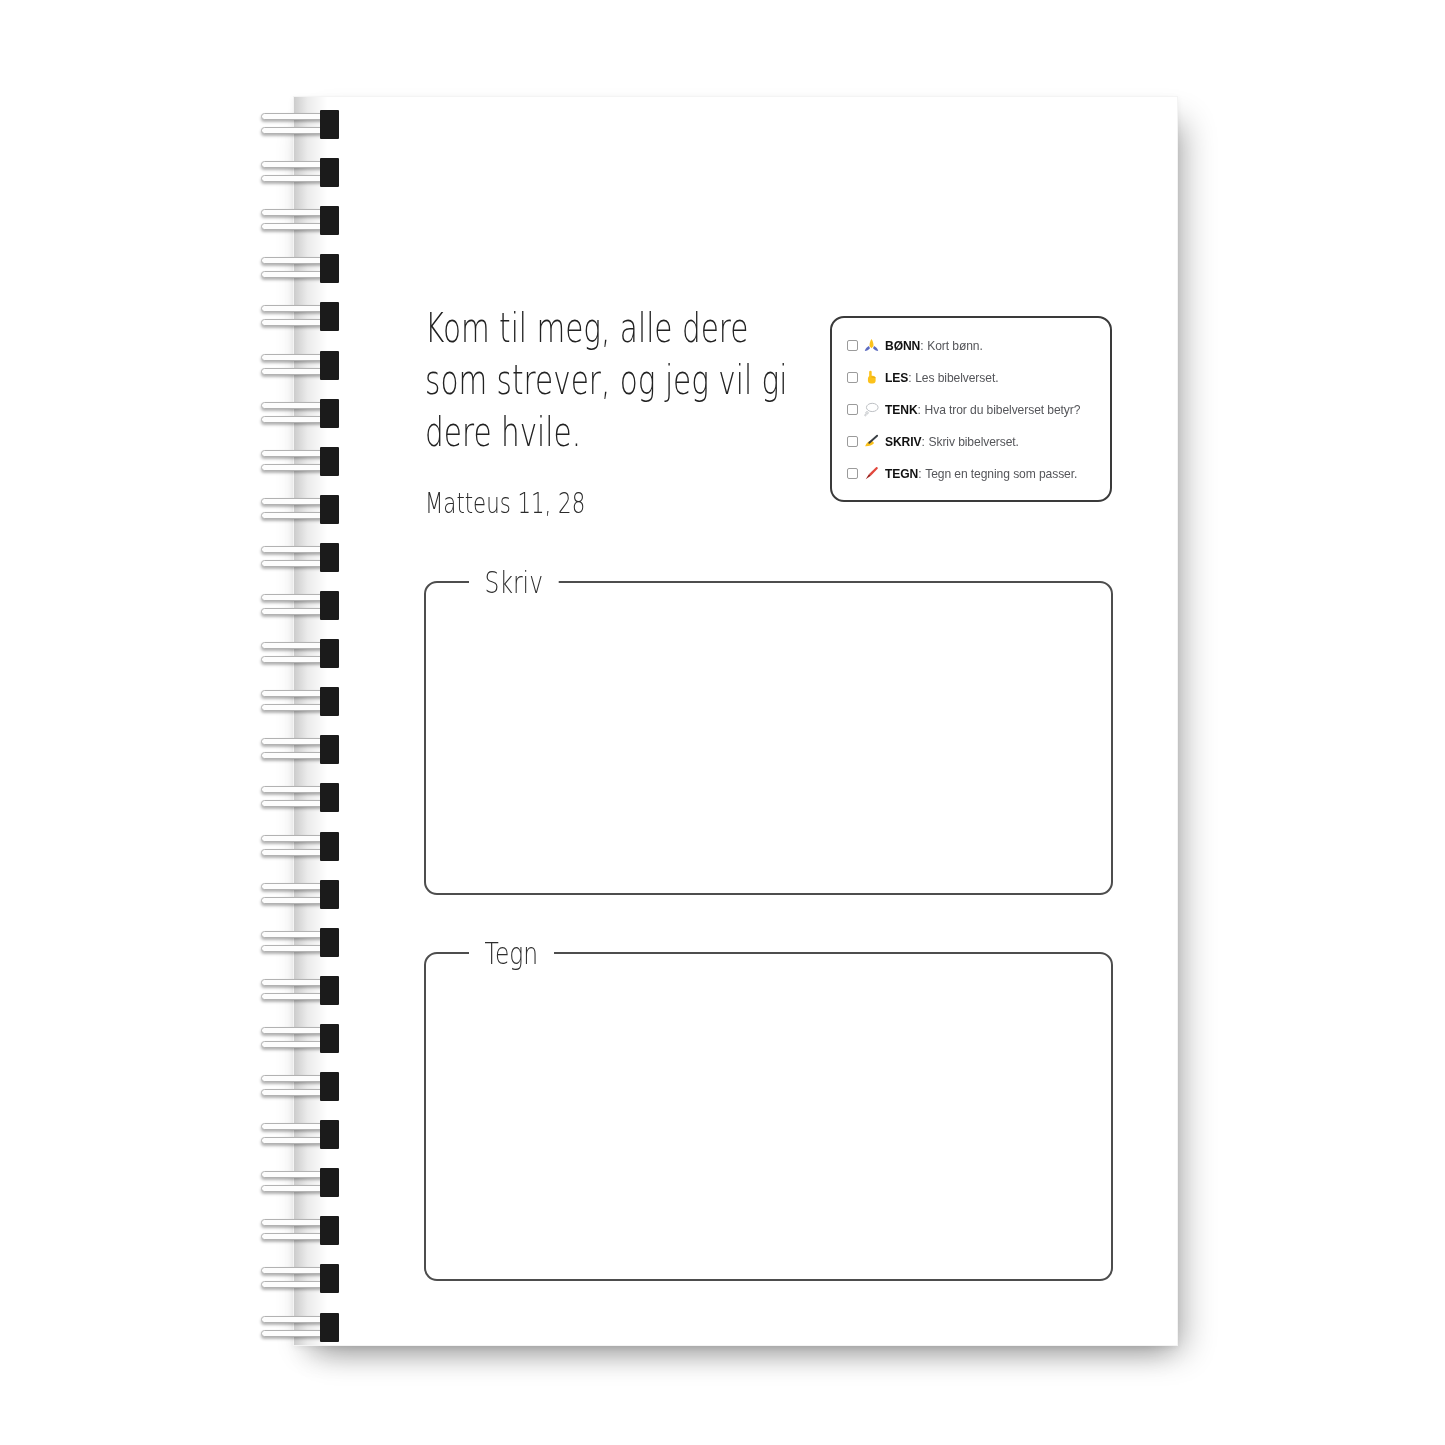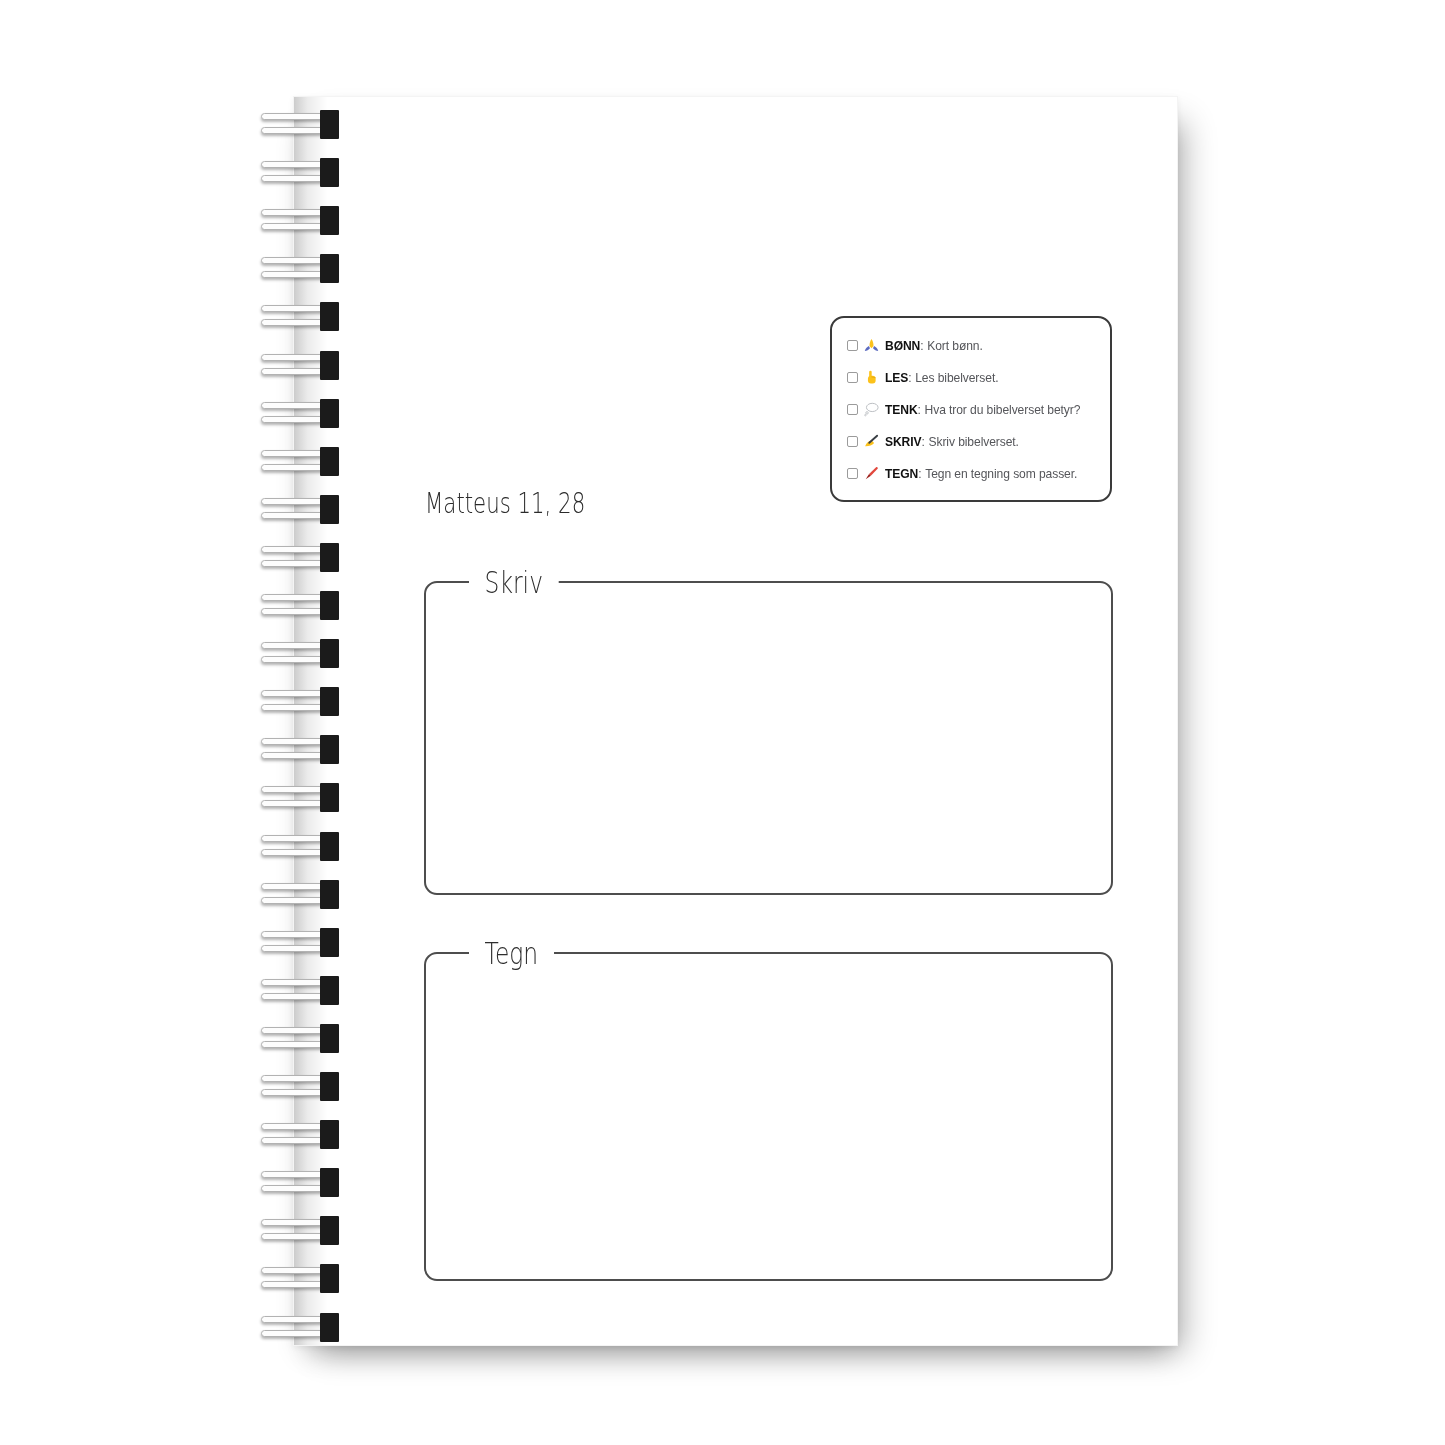--- a/index.html
+++ b/index.html
@@ -78,20 +78,25 @@
 
 <div class="canvas">
 
   <div class="page">
     <div class="page-left-shade"></div>
 
   </div>
 
   <h1 class="title hand">Bibelstudie #1</h1>
 
+  <div class="verse hand" style="z-index:2;">
+    <div class="verse-line">Kom til meg, alle dere</div>
+    <div class="verse-line">som strever, og jeg vil gi</div>
+    <div class="verse-line">dere hvile.</div>
+  </div>
   <div class="verse-ref hand" style="z-index:2;">Matteus 11, 28</div>
 
   <div class="checklist" style="z-index:2;">
 
     <div class="check-row">
       <span class="checkbox"></span>
       <span class="emoji">
         <svg viewBox="0 0 16 16">
           <path d="M8 1 C6.6 3.2 5.8 5.8 5.9 8.4 L8 10.8 L10.1 8.4 C10.2 5.8 9.4 3.2 8 1 Z" fill="#fcc21b"></path>
           <path d="M0.8 13.8 C2.9 13.6 5.1 12.4 6.4 10.8 L5.2 8.5 C3 9.6 1.4 11.5 0.8 13.8 Z" fill="#5c6bc0"></path>

